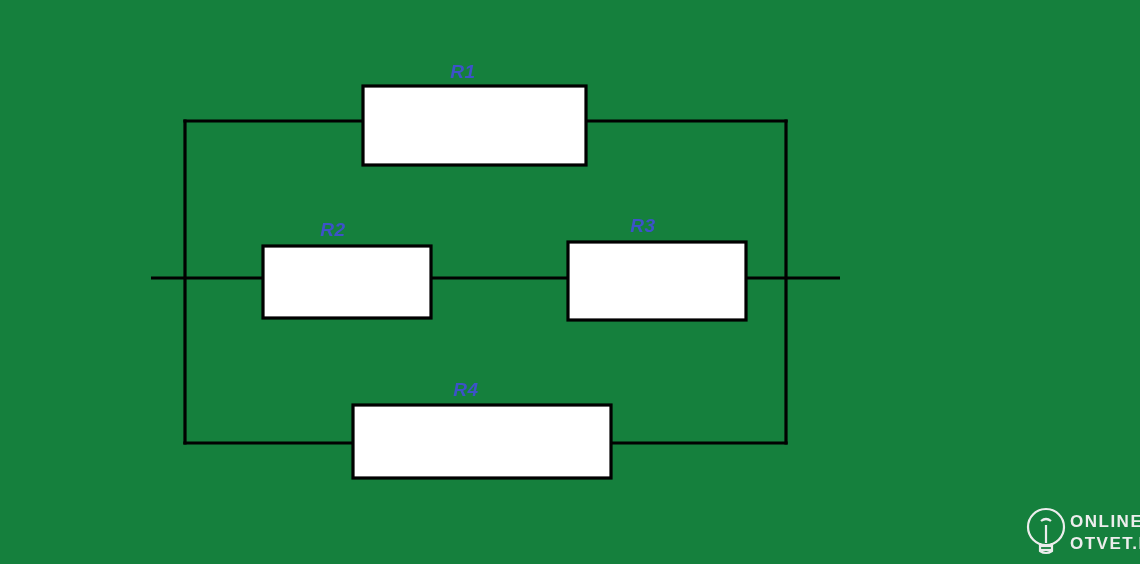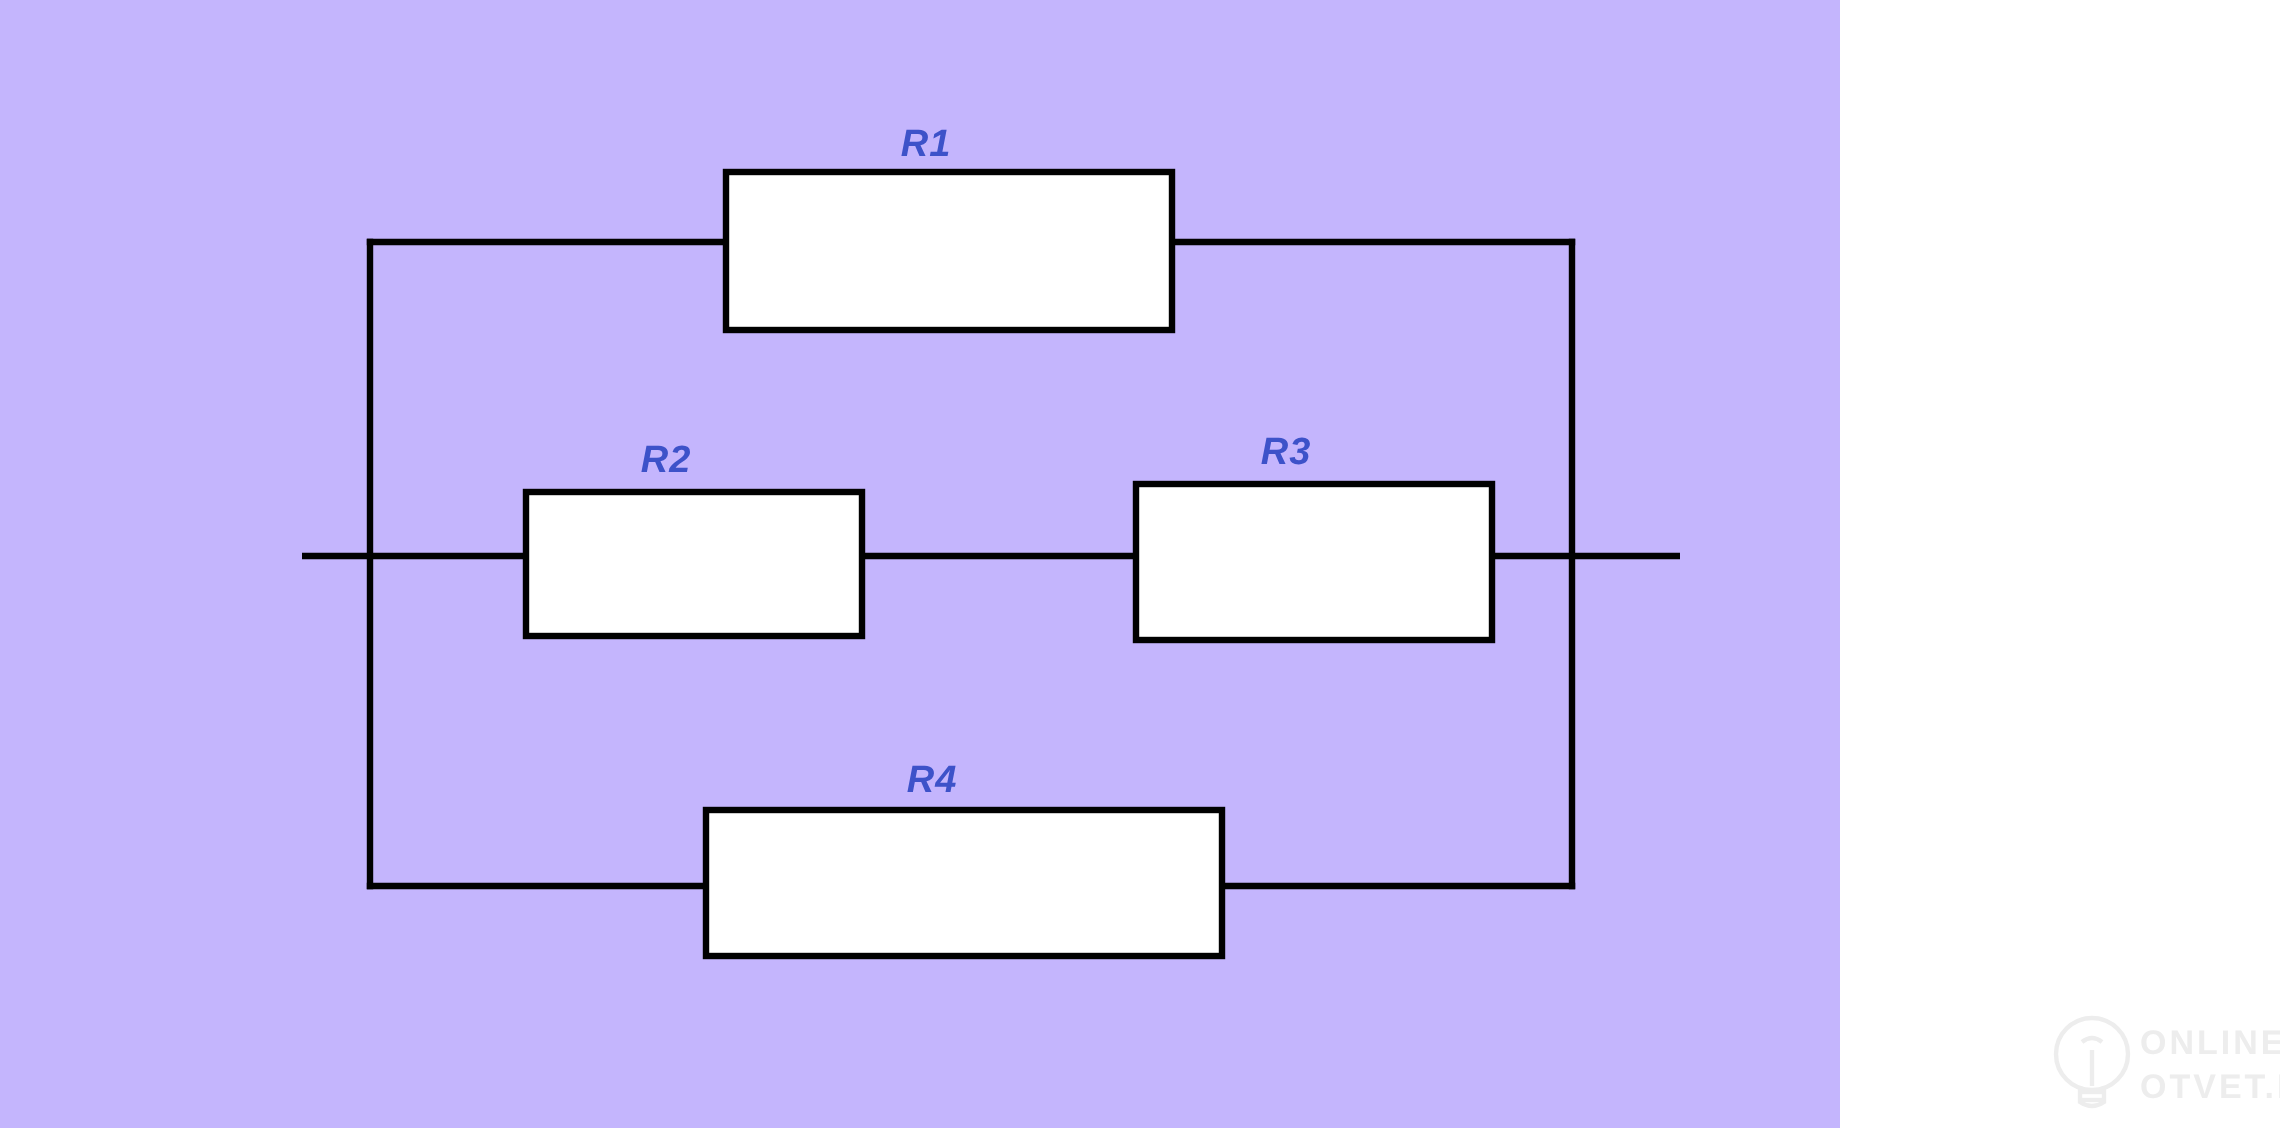--- a/index.html
+++ b/index.html
@@ -9,23 +9,23 @@
     background: #ffffff;
   }
   body {
     width: 1140px;
     height: 564px;
     font-family: "Liberation Sans", sans-serif;
     overflow: hidden;
   }
   #canvas {
     position: relative;
-    width: 920px;
+    width: 1140px;
     height: 564px;
-    background: #c4b5fd;
+    background: #15803d;
   }
   #circuit-svg {
     position: absolute;
     top: 0;
     left: 0;
     width: 1140px;
     height: 564px;
   }
   .wire {
     stroke: #010101;

